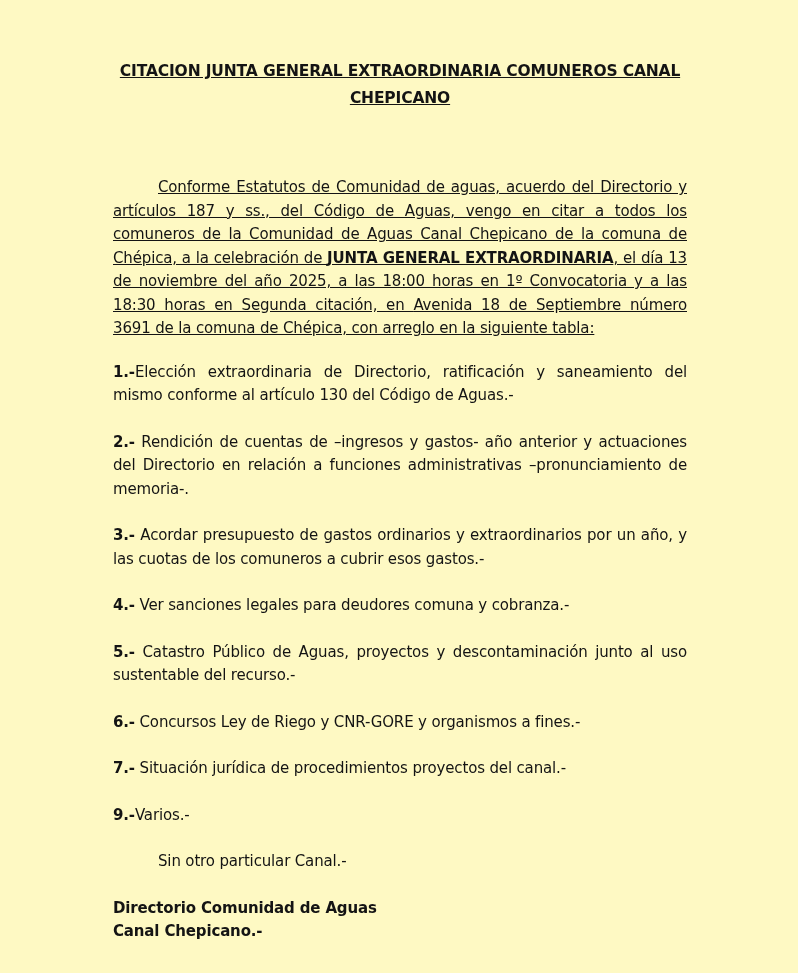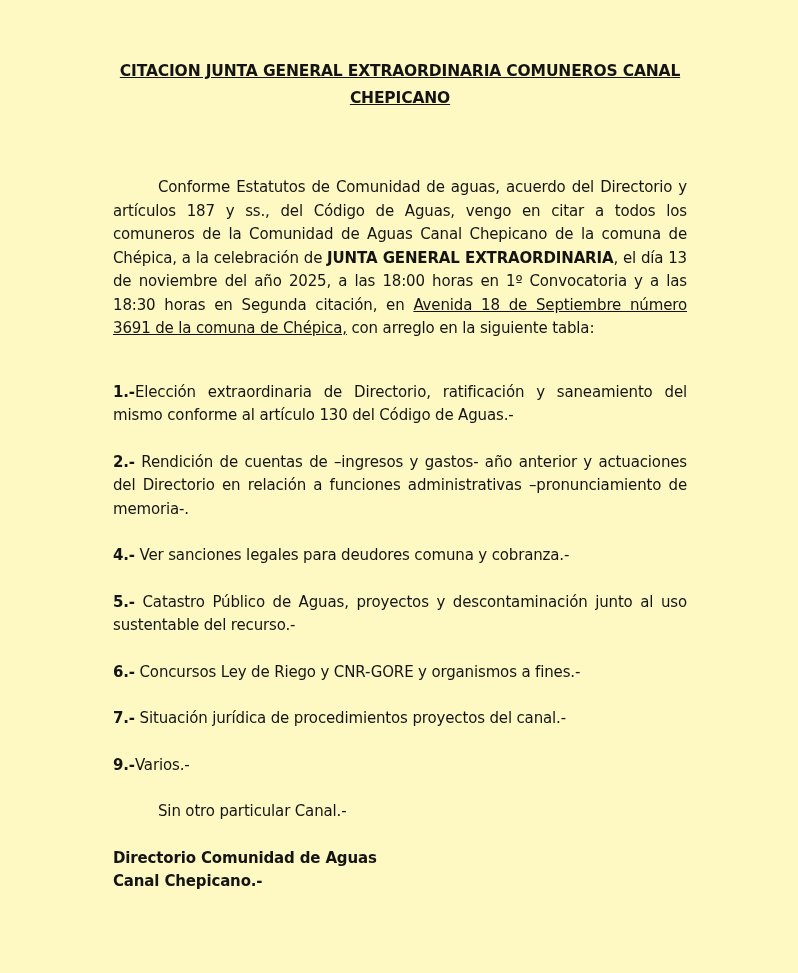--- a/index.html
+++ b/index.html
@@ -31,21 +31,22 @@
   }
   .u {
     text-decoration: underline;
   }
   p {
     margin: 0 0 23px 0;
     text-align: justify;
   }
   .intro {
     text-indent: 45px;
-    margin-bottom: 40px;
+    margin-bottom: 20px;
+    text-decoration: underline;
   }
   .item b {
     font-weight: bold;
   }
   .closing {
     margin-top: 22px;
     padding-left: 45px;
     text-align: left;
   }
   .signature {
@@ -60,20 +61,21 @@
 <div class="page">
 
   <h1 class="doc-title"><span class="u">CITACION JUNTA GENERAL EXTRAORDINARIA COMUNEROS CANAL</span><br><span class="u">CHEPICANO</span></h1>
 
   <p class="intro"><span>Conforme Estatutos de Comunidad de aguas, acuerdo del Directorio y artículos 187 y ss., del Código de Aguas, vengo en citar a todos los comuneros de la Comunidad de Aguas Canal Chepicano de la comuna de Chépica,  a la celebración de </span><b>JUNTA GENERAL EXTRAORDINARIA</b><span>, el día 13 de noviembre del año 2025, a las 18:00 horas en 1º Convocatoria y a las 18:30 horas en Segunda citación, en </span><span class="u">Avenida 18 de Septiembre número 3691 de la comuna de Chépica,</span><span> con arreglo en la siguiente tabla:</span></p>
 
   <p class="item"><b>1.-</b><span>Elección extraordinaria de Directorio, ratificación y saneamiento del mismo conforme al artículo 130 del Código de Aguas.-</span></p>
 
   <p class="item"><b>2.-</b><span> Rendición de cuentas de –ingresos y gastos- año anterior y actuaciones del Directorio en relación a funciones administrativas –pronunciamiento de memoria-.</span></p>
 
+  <p class="item"><b>3.-</b><span> Acordar presupuesto de gastos ordinarios y extraordinarios por un año, y las cuotas de los comuneros a cubrir esos gastos.-</span></p>
 
   <p class="item"><b>4.-</b><span> Ver sanciones legales para deudores comuna y cobranza.-</span></p>
 
   <p class="item"><b>5.-</b><span> Catastro Público de Aguas, proyectos y descontaminación junto al uso sustentable del recurso.-</span></p>
 
   <p class="item"><b>6.-</b><span> Concursos Ley de Riego y CNR-GORE y organismos a fines.-</span></p>
 
   <p class="item"><b>7.-</b><span> Situación jurídica de procedimientos proyectos del canal.-</span></p>
 
 

